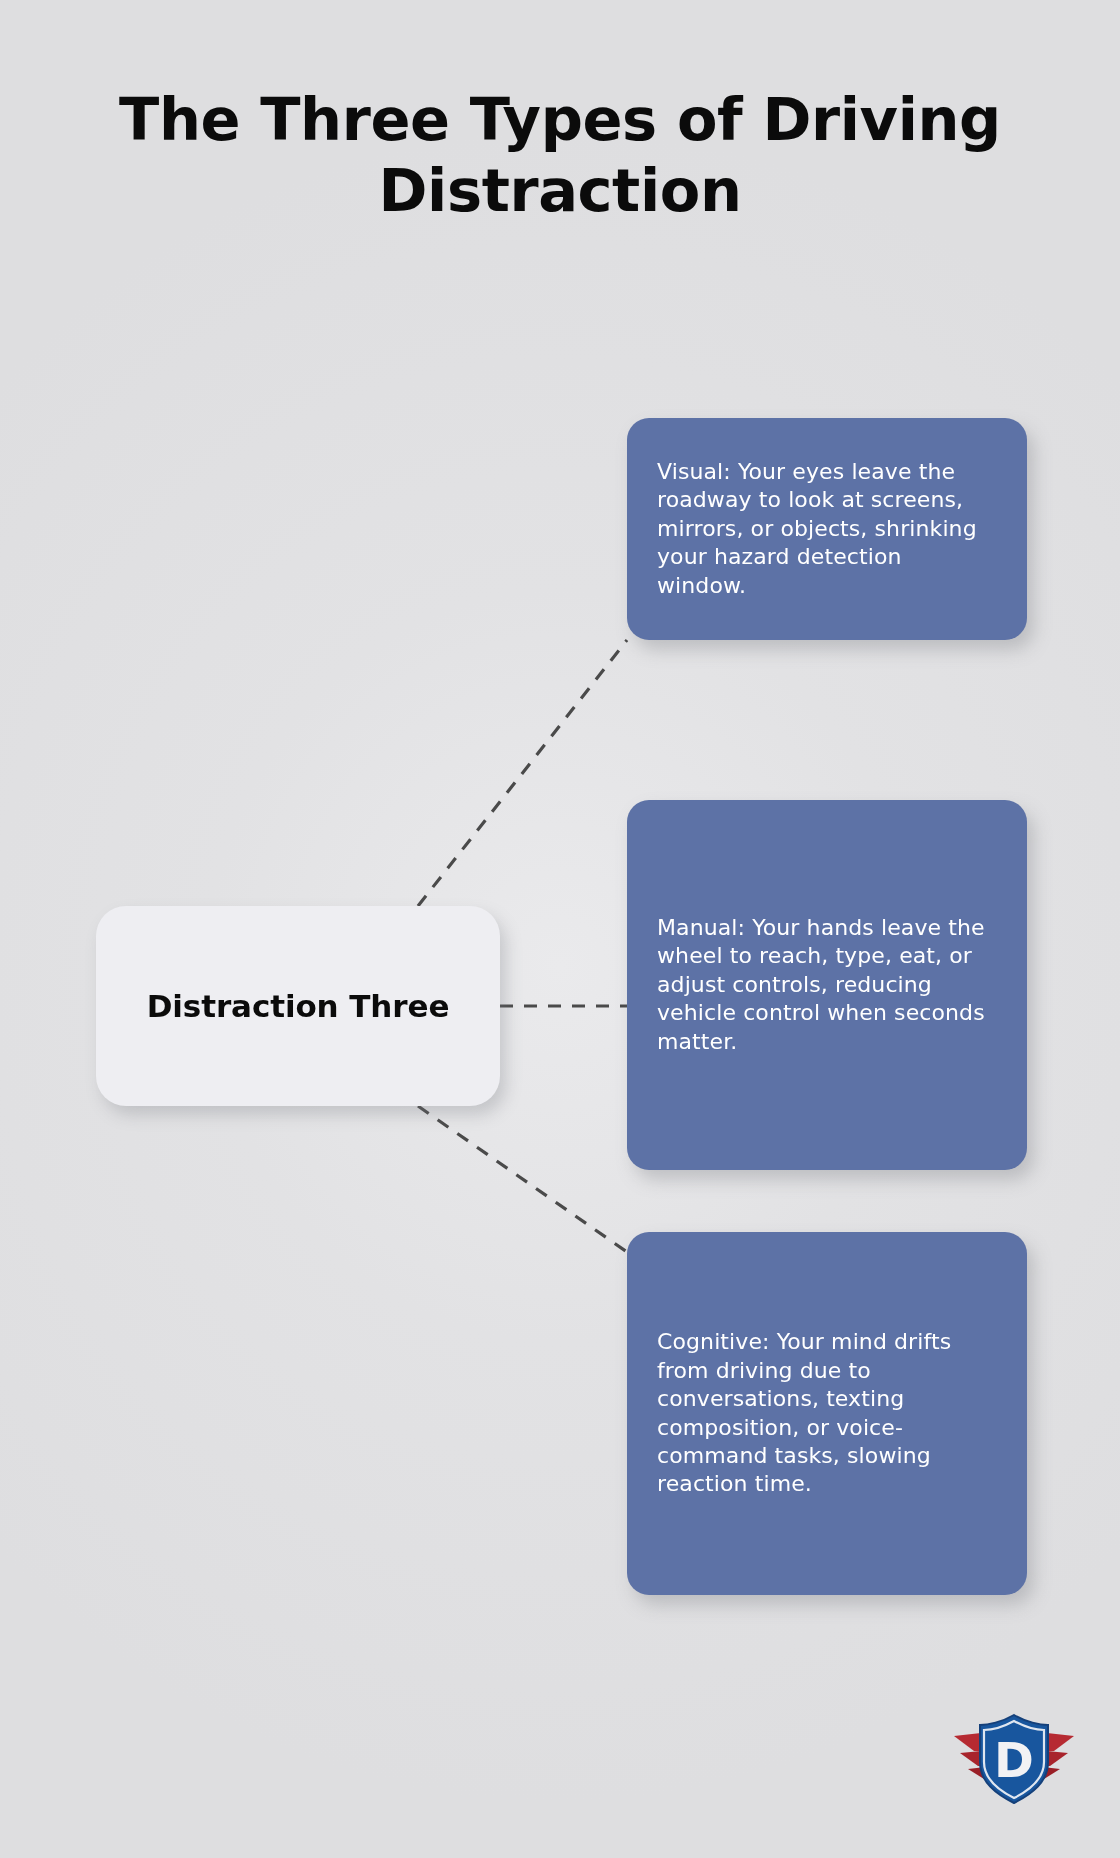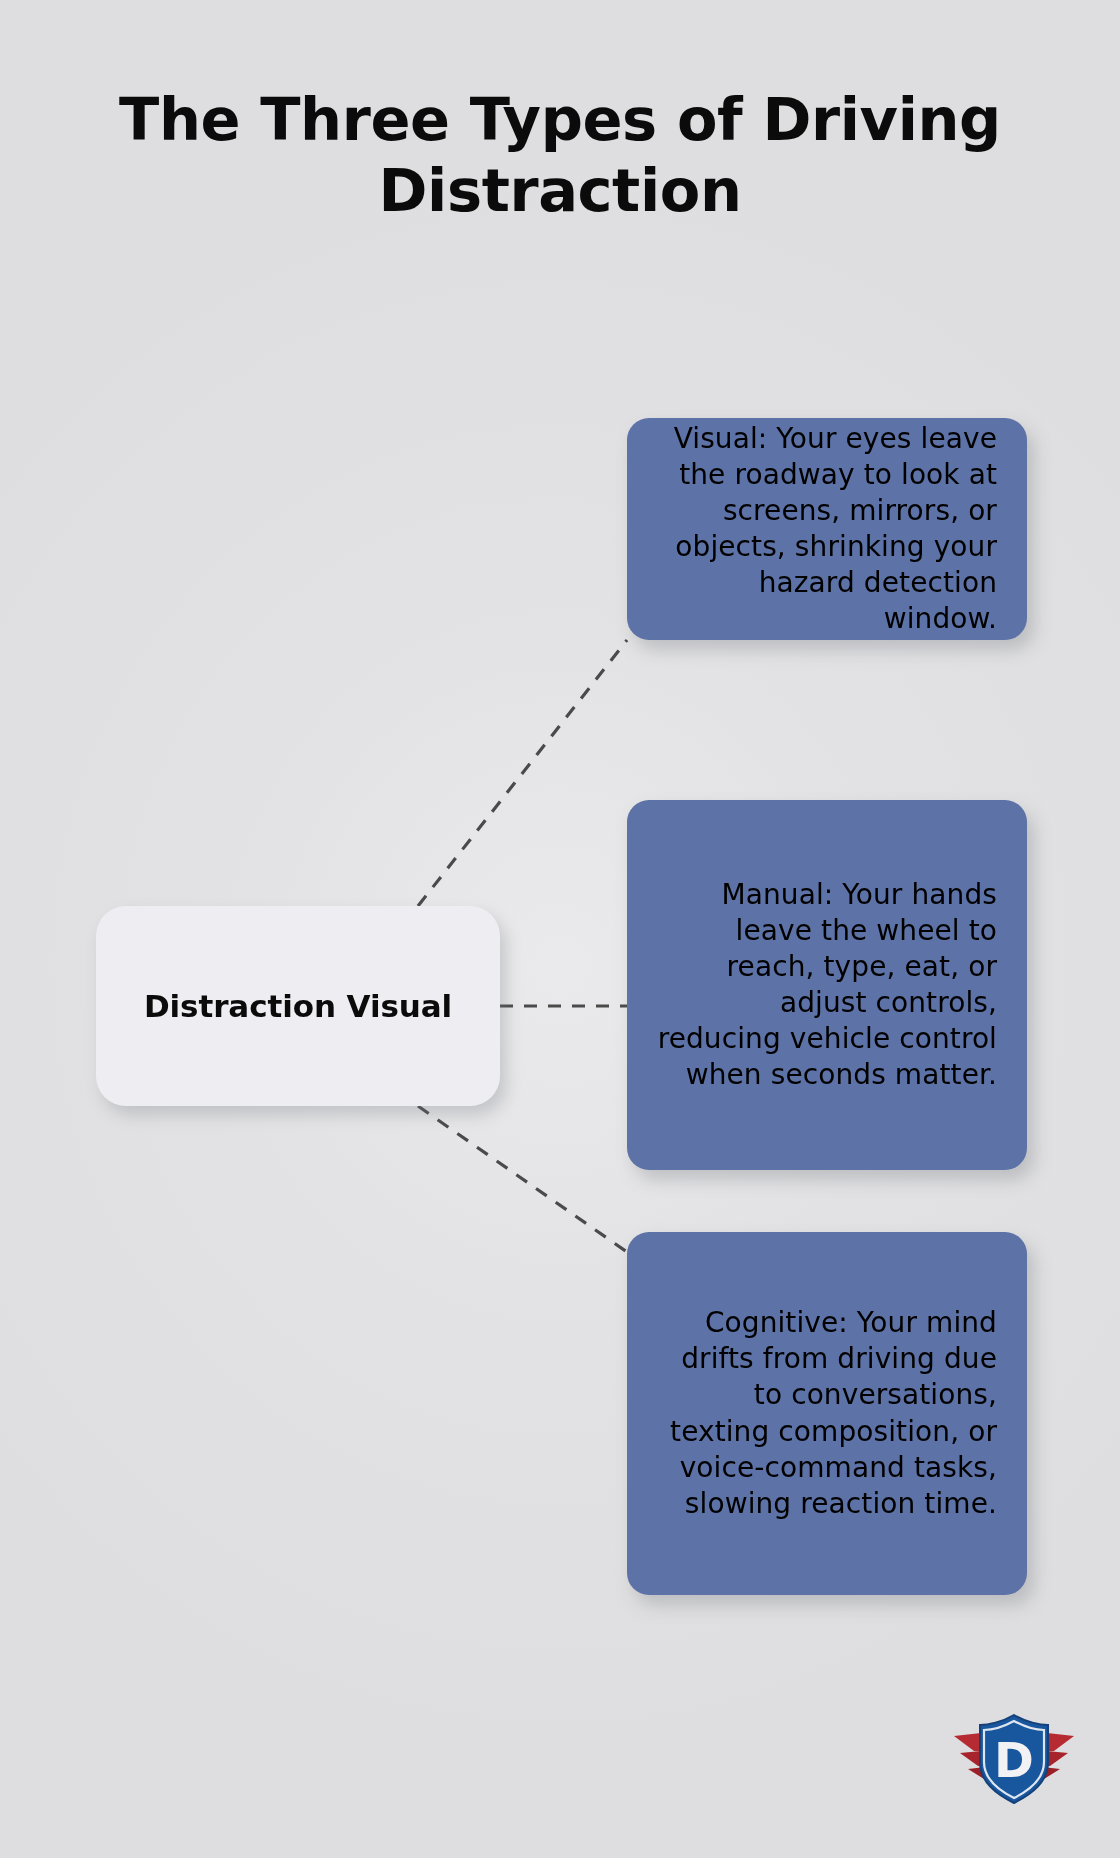--- a/index.html
+++ b/index.html
@@ -91,26 +91,25 @@
     width: 400px;
     background: #5d72a6;
     border-radius: 22px;
     box-shadow: 7px 10px 17px rgba(120,122,128,0.34);
     box-sizing: border-box;
     padding: 30px 30px 30px 30px;
     display: flex;
     align-items: center;
   }
   .branch-text {
-    font-size: 28px;
+    font-size: 22px;
     line-height: 1.29;
-    color: #000000;
+    color: #ffffff;
     font-weight: 400;
     letter-spacing: 0.1px;
-    text-align: right;
   }
   #branch-card-0 { top: 418px;  height: 222px; }
   #branch-card-1 { top: 800px;  height: 370px; }
   #branch-card-2 { top: 1232px; height: 363px; }
 
   
   #brand-logo {
     position: absolute;
     left: 948px;
     top: 1700px;
@@ -128,21 +127,21 @@
     <h1 id="page-title">The Three Types of Driving Distraction</h1>
   </div>
 
   <svg id="connectors" viewBox="0 0 1120 1858" preserveAspectRatio="none" xmlns="http://www.w3.org/2000/svg">
     <path class="connector-line" d="M 418 906 L 627 640"></path>
     <path class="connector-line" d="M 500 1006 L 627 1006"></path>
     <path class="connector-line" d="M 418 1106 L 627 1252"></path>
   </svg>
 
   <div id="center-node">
-    <span id="center-node-label">Distraction Visual</span>
+    <span id="center-node-label">Distraction Three</span>
   </div>
 
   <div class="branch-card" id="branch-card-0">
     <span class="branch-text">Visual: Your eyes leave the roadway to look at screens, mirrors, or objects, shrinking your hazard detection window.</span>
   </div>
 
   <div class="branch-card" id="branch-card-2">
     <span class="branch-text">Cognitive: Your mind drifts from driving due to conversations, texting composition, or voice-command tasks, slowing reaction time.</span>
   </div>
 

